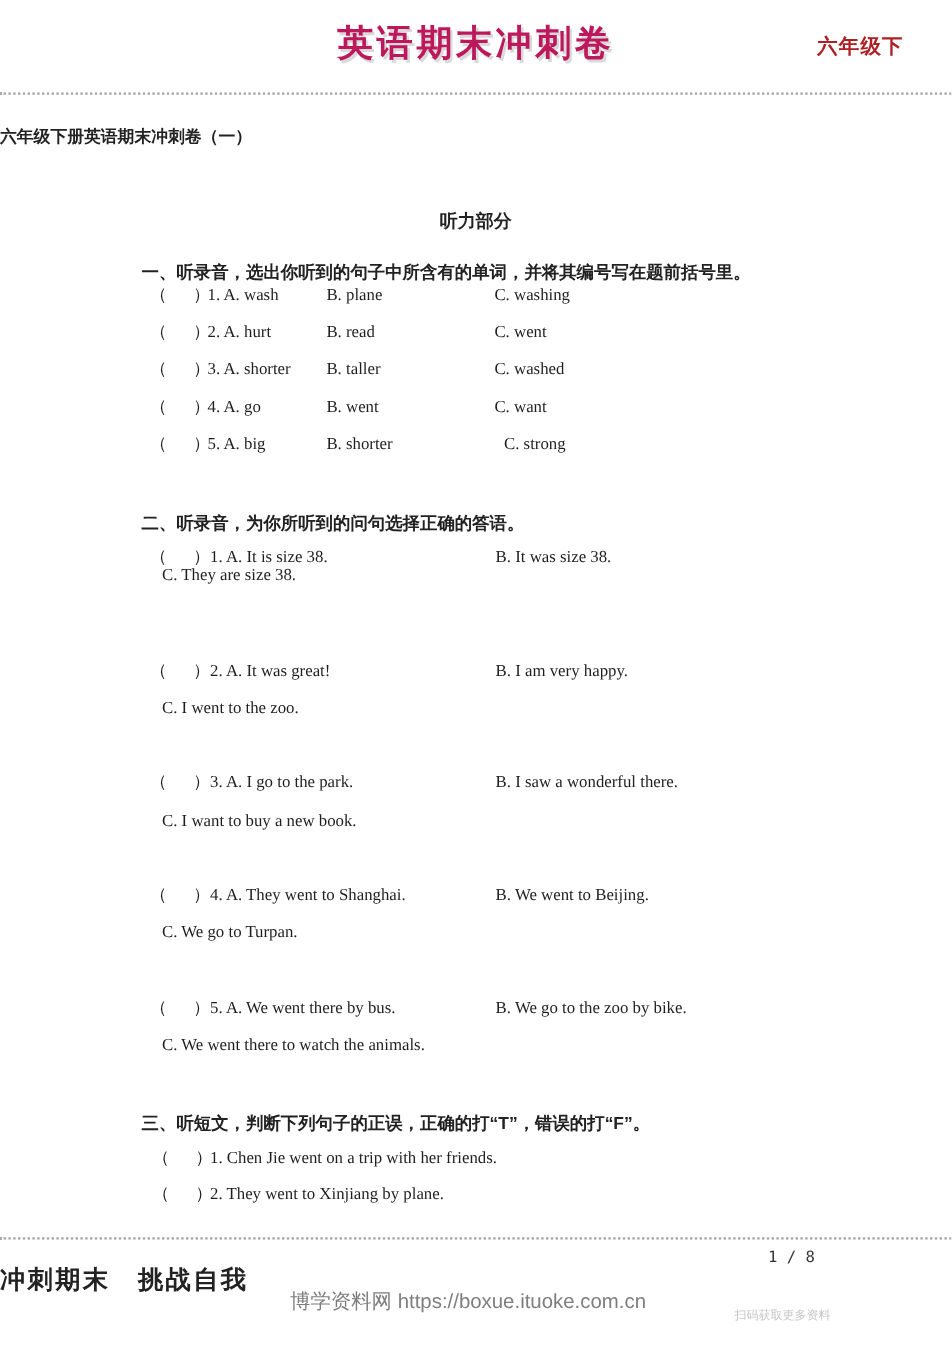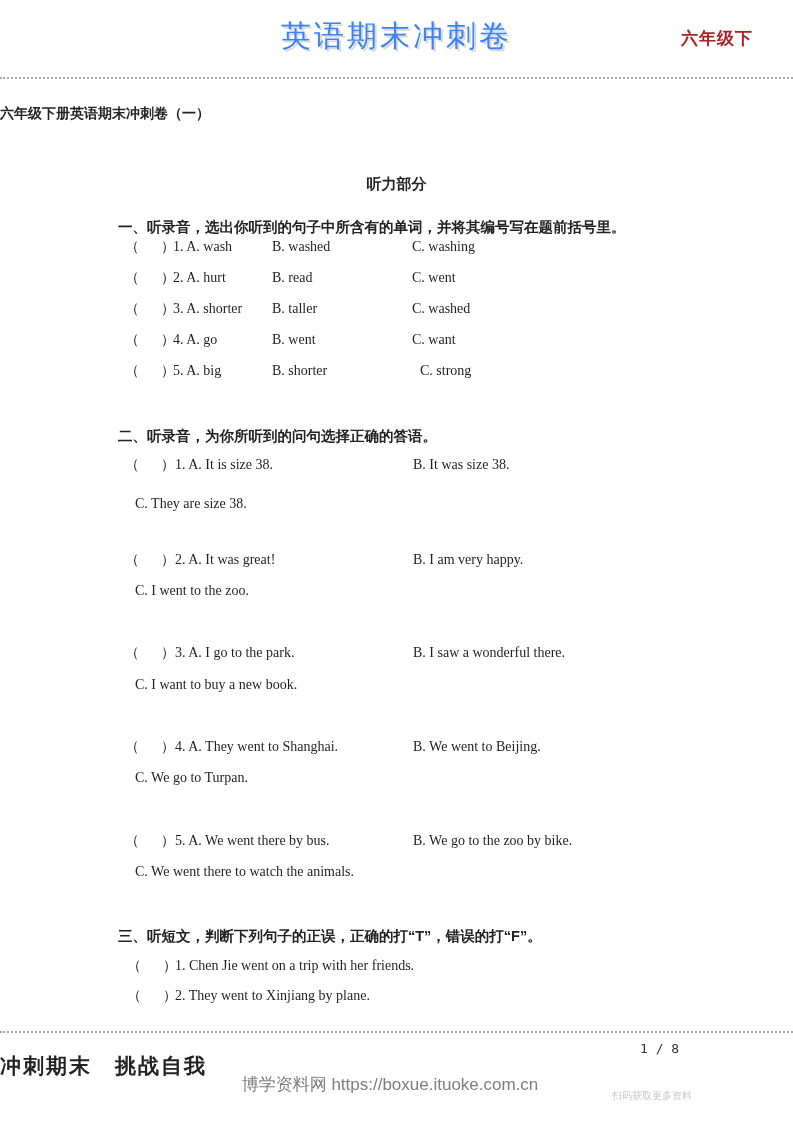--- a/index.html
+++ b/index.html
@@ -12,23 +12,23 @@
     font-family: "Liberation Serif", serif;
     color: #1f1f1f;
   }
   
   .header-title {
     position: absolute;
     top: 16px; left: 0; width: 100%;
     text-align: center;
     font-family: "Liberation Serif", serif;
     font-size: 30px;
-    font-weight: normal;
+    font-weight: bold;
     letter-spacing: 3px;
-    color: #3b82f6;
+    color: #be185d;
     text-shadow: 2px 2px 0 rgba(120,120,120,0.28);
   }
   .grade-badge {
     position: absolute;
     top: 27px; left: 681px;
     font-family: "Liberation Sans", sans-serif;
     font-size: 17px;
     font-weight: bold;
     letter-spacing: 1px;
     color: #ad2024;
@@ -152,21 +152,21 @@
   <div class="rule rule-top"></div>
 
   <div class="paper-title">六年级下册英语期末冲刺卷（一）</div>
   <div class="section-title">听力部分</div>
 
   <div class="q-heading h-p1">一、听录音，选出你听到的句子中所含有的单词，并将其编号写在题前括号里。</div>
 
   <div class="p1-row" style="top:239px">
     <span class="bracket">（　）</span>
     <span><span>1.</span> <span>A. wash</span></span>
-    <span>B. washed</span>
+    <span>B. plane</span>
     <span>C. washing</span>
   </div>
   <div class="p1-row" style="top:270px">
     <span class="bracket">（　）</span>
     <span><span>2.</span> <span>A. hurt</span></span>
     <span>B. read</span>
     <span>C. went</span>
   </div>
   <div class="p1-row" style="top:301px">
     <span class="bracket">（　）</span>
@@ -187,21 +187,21 @@
     <span style="padding-left:8px">C. strong</span>
   </div>
 
   <div class="q-heading h-p2">二、听录音，为你所听到的问句选择正确的答语。</div>
 
   <div class="p2-row" style="top:457px">
     <span class="bracket">（　）</span>
     <span><span>1.</span> <span>A. It is size 38.</span></span>
     <span>B. It was size 38.</span>
   </div>
-  <div class="c-line" style="top:496px">C. They are size 38.</div>
+  <div class="c-line" style="top:472px">C. They are size 38.</div>
 
   <div class="p2-row" style="top:552px">
     <span class="bracket">（　）</span>
     <span><span>2.</span> <span>A. It was great!</span></span>
     <span>B. I am very happy.</span>
   </div>
   <div class="c-line" style="top:583px">C. I went to the zoo.</div>
 
   <div class="p2-row" style="top:645px">
     <span class="bracket">（　）</span>

